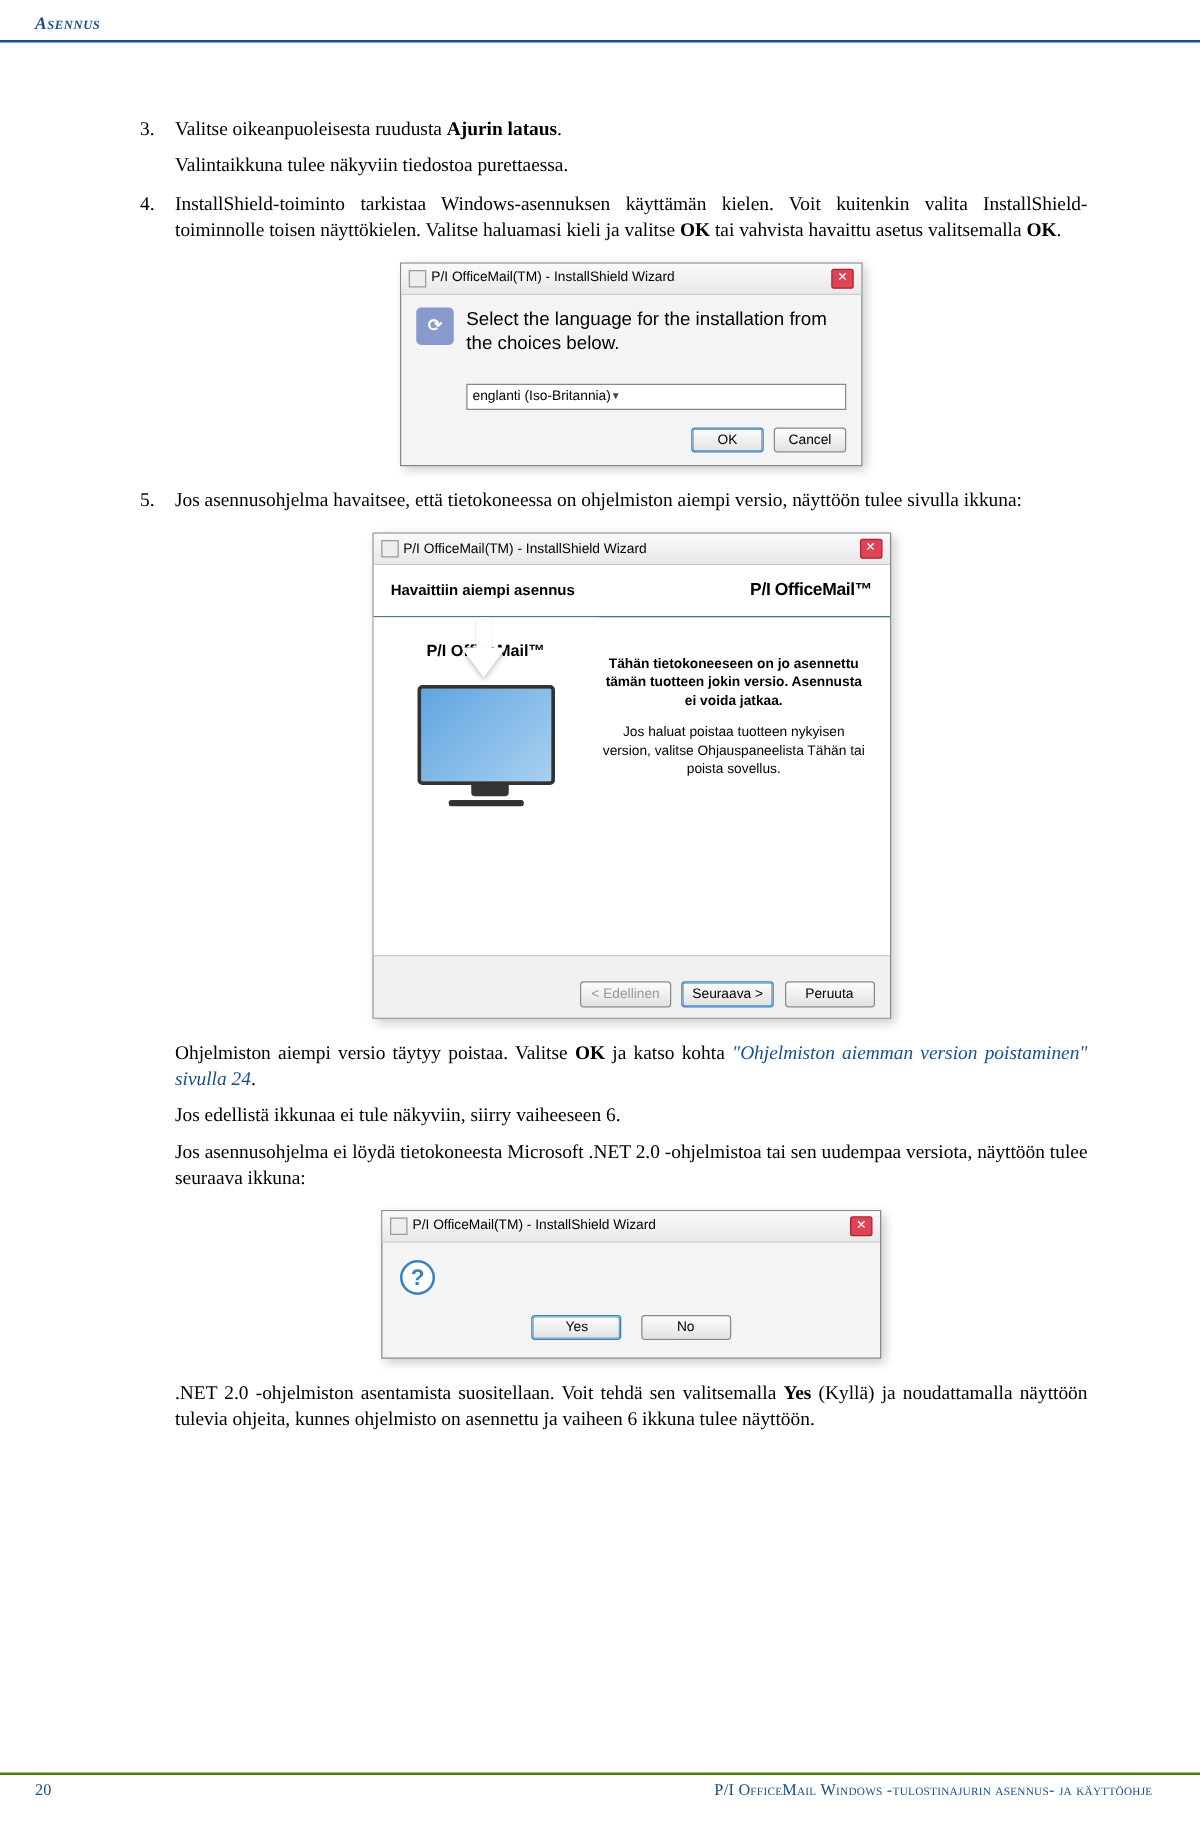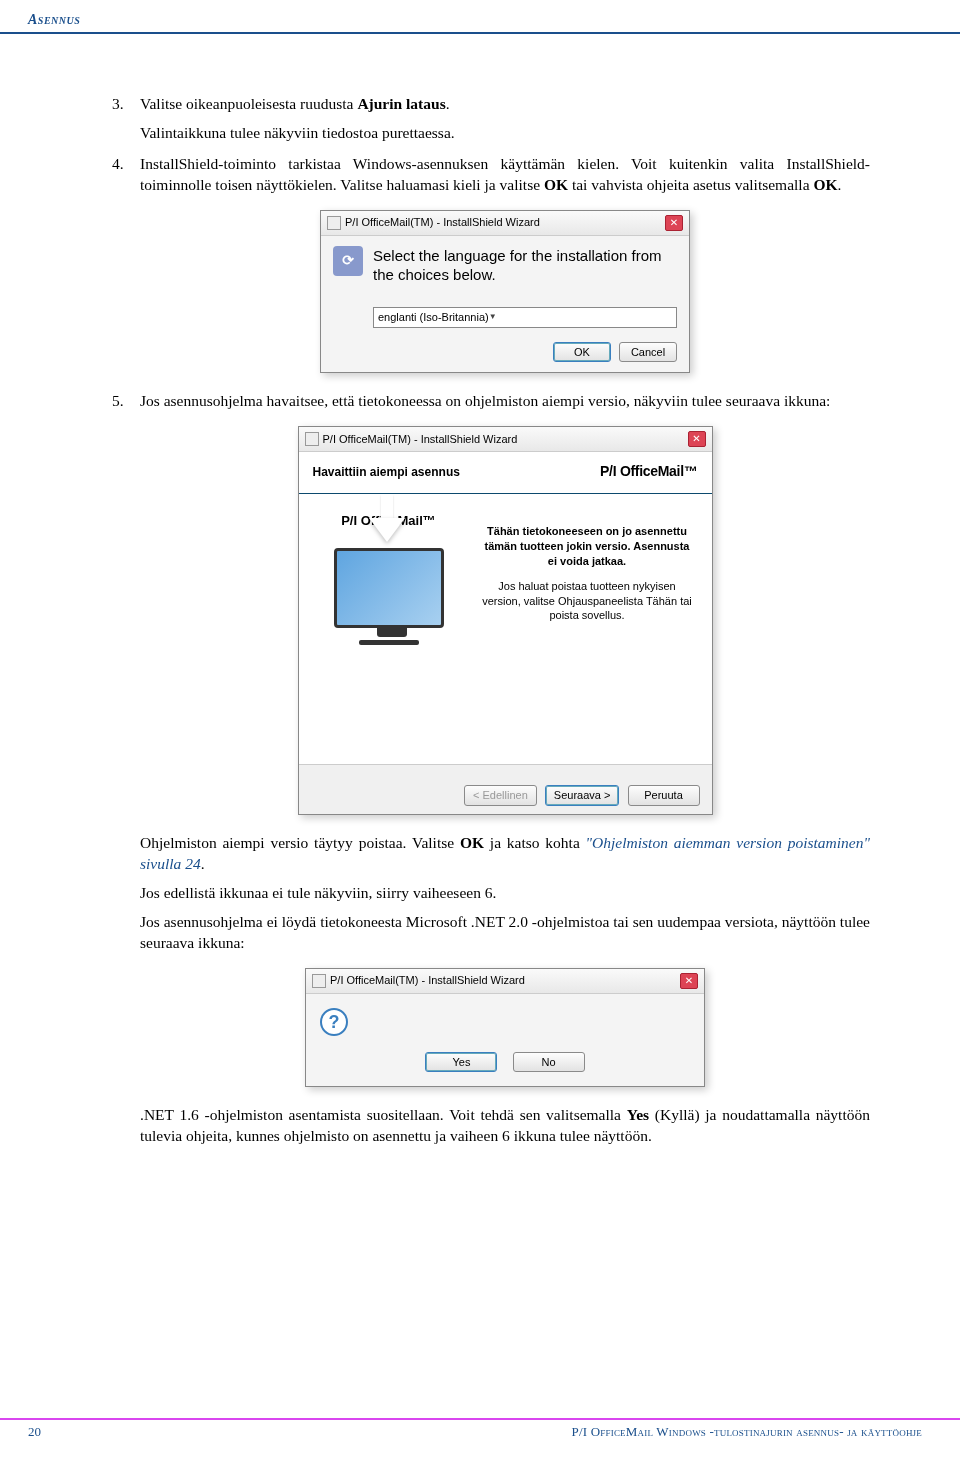--- a/index.html
+++ b/index.html
@@ -137,21 +137,21 @@
   .qicon {
     width:28px;height:28px;border-radius:50%;background:#fff;border:2px solid #3a7fbf;
     color:#3a7fbf;font-weight:bold;font-size:18px;text-align:center;line-height:24px;margin-right:12px;flex-shrink:0;
   }
   .dlg3-msg{ line-height:1.35; }
   .dlg3-btns { text-align:center; padding:8px 0 14px 0;}
   .dlg3-btns .winbtn{ min-width:72px; margin: 0 6px;}
   
   .page-footer {
     position: absolute; bottom: 18px; left: 0; right: 0;
-    border-top: 2px solid #d946ef;
+    border-top: 2px solid #4d7c0f;
     padding: 4px 38px 0 28px;
     display: flex; justify-content: space-between;
     font-size: 13px; color: #1a4f8c;
   }
   .page-footer .right { font-variant: small-caps; letter-spacing: 0.2px; }
 </style>
 </head>
 <body>
 
 <div class="page-header">
@@ -164,21 +164,21 @@
     <span class="li-num">3.</span>
     <span class="li-text">
       <span>Valitse oikeanpuoleisesta ruudusta </span><span class="bold">Ajurin lataus</span><span>.</span>
     </span>
     <div class="para">Valintaikkuna tulee näkyviin tiedostoa purettaessa.</div>
   </div>
 
   <div class="li-block">
     <span class="li-num">4.</span>
     <span class="li-text">
-      <span>InstallShield-toiminto tarkistaa Windows-asennuksen käyttämän kielen. Voit kuitenkin valita InstallShield-toiminnolle toisen näyttökielen. Valitse haluamasi kieli ja valitse </span><span class="bold">OK</span><span> tai vahvista ohjeita asetus valitsemalla </span><span class="bold">OK</span><span>.</span>
+      <span>InstallShield-toiminto tarkistaa Windows-asennuksen käyttämän kielen. Voit kuitenkin valita InstallShield-toiminnolle toisen näyttökielen. Valitse haluamasi kieli ja valitse </span><span class="bold">OK</span><span> tai vahvista havaittu asetus valitsemalla </span><span class="bold">OK</span><span>.</span>
     </span>
   </div>
 
   <div class="dlg-center">
     <div class="dlg1">
       <div class="dlg1-title">
         <span class="ticon"></span>
         <span>P/I OfficeMail(TM) - InstallShield Wizard</span>
         <span class="close-x">✕</span>
       </div>
@@ -192,21 +192,21 @@
       </div>
       <div class="dlg1-btns">
         <span class="winbtn focus">OK</span>
         <span class="winbtn">Cancel</span>
       </div>
     </div>
   </div>
 
   <div class="li-block" style="margin-top:14px;">
     <span class="li-num">5.</span>
-    <span class="li-text">Jos asennusohjelma havaitsee, että tietokoneessa on ohjelmiston aiempi versio, näkyviin tulee seuraava ikkuna:</span>
+    <span class="li-text">Jos asennusohjelma havaitsee, että tietokoneessa on ohjelmiston aiempi versio, näyttöön tulee sivulla ikkuna:</span>
   </div>
 
   <div class="dlg-center">
     <div class="dlg2">
       <div class="dlg2-title">
         <span class="ticon"></span>
         <span>P/I OfficeMail(TM) - InstallShield Wizard</span>
         <span class="close-x">✕</span>
       </div>
       <div class="dlg2-head">
@@ -253,21 +253,21 @@
         <div class="qicon">?</div>
       </div>
       <div class="dlg3-btns">
         <span class="winbtn focus">Yes</span>
         <span class="winbtn">No</span>
       </div>
     </div>
   </div>
 
   <div class="para">
-    <span>.NET 1.6 -ohjelmiston asentamista suositellaan. Voit tehdä sen valitsemalla </span><span class="bold">Yes</span><span> (Kyllä) ja noudattamalla näyttöön tulevia ohjeita, kunnes ohjelmisto on asennettu ja vaiheen 6 ikkuna tulee näyttöön.</span>
+    <span>.NET 2.0 -ohjelmiston asentamista suositellaan. Voit tehdä sen valitsemalla </span><span class="bold">Yes</span><span> (Kyllä) ja noudattamalla näyttöön tulevia ohjeita, kunnes ohjelmisto on asennettu ja vaiheen 6 ikkuna tulee näyttöön.</span>
   </div>
 
 </div>
 
 <div class="page-footer">
   <span>20</span>
   <span class="right">P/I OfficeMail Windows -tulostinajurin asennus- ja käyttöohje</span>
 </div>
 
 </body></html>

